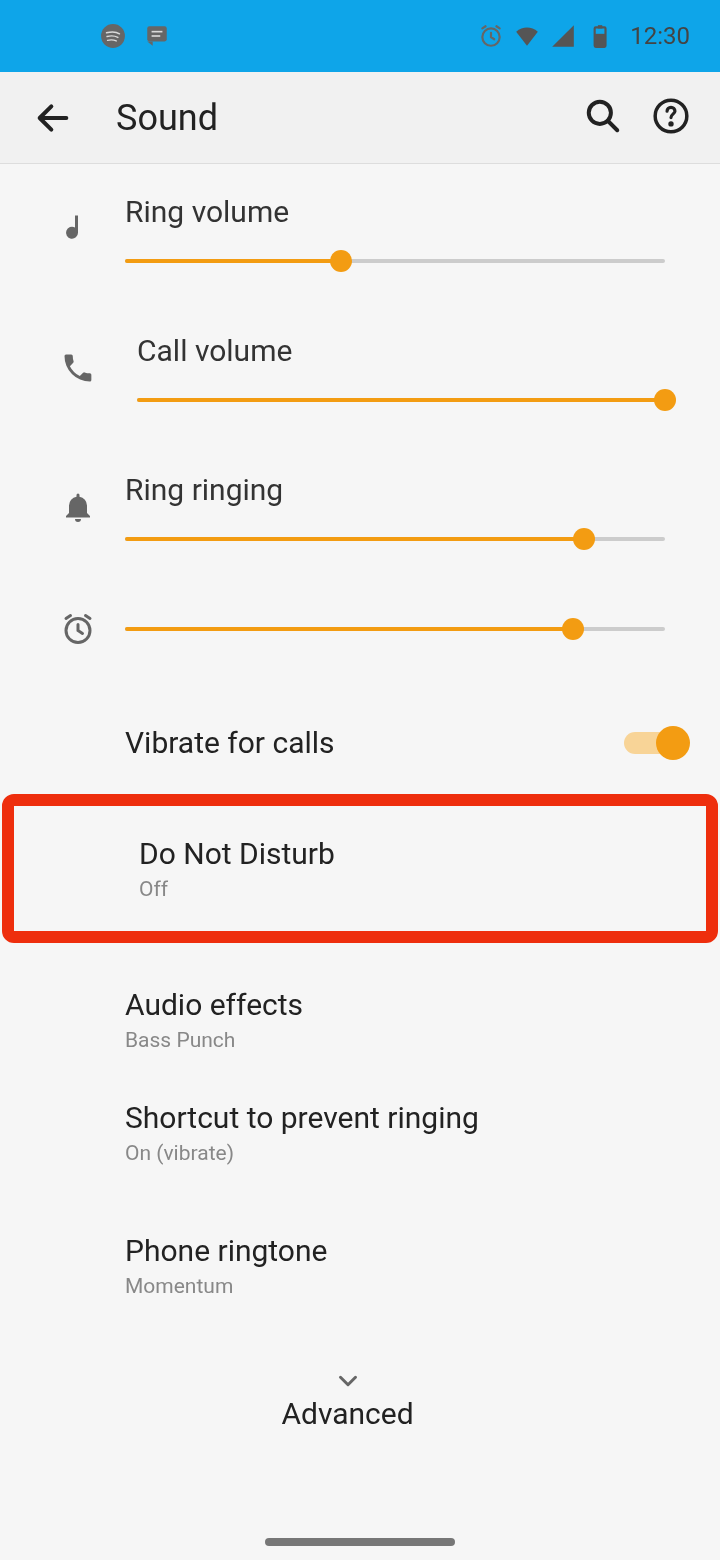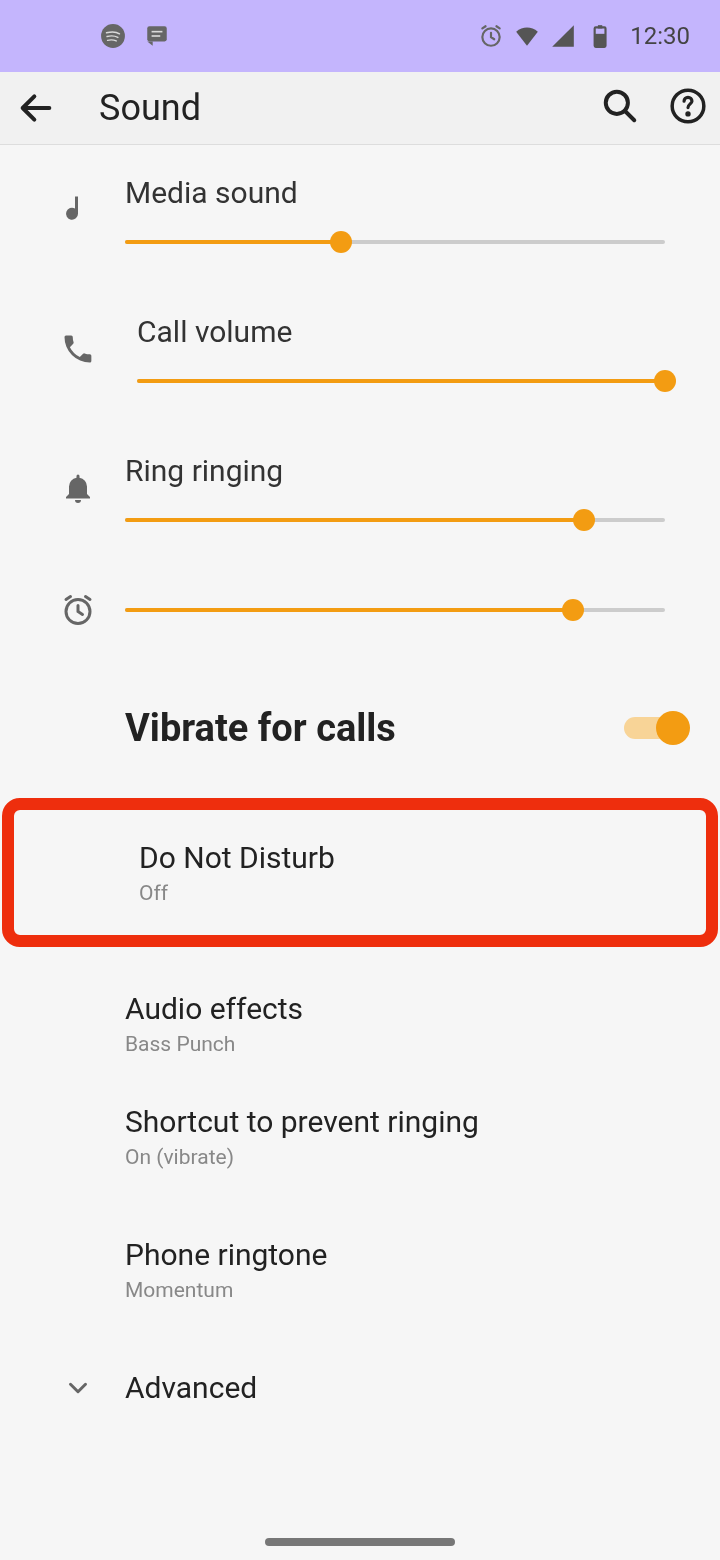--- a/index.html
+++ b/index.html
@@ -1,52 +1,52 @@
 <!DOCTYPE html>
 <html><head>
 <meta charset="utf-8">
 <style>
   * { box-sizing: border-box; margin: 0; padding: 0; }
   html, body { width: 720px; height: 1560px; font-family: -apple-system, BlinkMacSystemFont, "Segoe UI", Roboto, sans-serif; background: #f6f6f6; color: #222; overflow: hidden; }
   
-  .status-bar { height: 72px; background: #c4b5fd; display: flex; align-items: center; justify-content: space-between; padding: 0 30px 0 100px; }
+  .status-bar { height: 72px; background: #0ea5e9; display: flex; align-items: center; justify-content: space-between; padding: 0 30px 0 100px; }
   .status-left { display: flex; gap: 18px; align-items: center; }
   .status-right { display: flex; gap: 10px; align-items: center; }
   .status-icon { width: 26px; height: 26px; fill: #666; }
   .clock { font-size: 24px; color: #444; margin-left: 8px; }
   
-  .app-bar { height: 73px; display: flex; align-items: center; padding: 0 13px; border-bottom: 1px solid #ddd; background: #f1f1f1; }
+  .app-bar { height: 92px; display: flex; align-items: center; padding: 0 30px; border-bottom: 1px solid #ddd; background: #f1f1f1; }
   .back-btn { width: 46px; height: 46px; display:flex; align-items:center; justify-content:center; }
   .app-title { font-size: 36px; font-weight: 400; margin-left: 40px; flex: 1; }
   .app-bar-actions { display: flex; gap: 30px; align-items: center; }
   .action-icon { width: 38px; height: 38px; fill: #222; stroke: #222; }
   
   .content { padding-top: 10px; background: #f6f6f6; }
   
   .slider-item { display: flex; align-items: center; padding: 20px 55px 20px 30px; }
   .slider-icon-col { width: 95px; display:flex; justify-content:center; align-items:center; }
   .slider-icon { width: 36px; height: 36px; fill: #666; }
   .slider-body { flex: 1; }
   .slider-label { font-size: 30px; color: #333; margin-bottom: 30px; }
   .slider-track { position: relative; height: 4px; background: #ccc; border-radius: 2px; }
   .slider-fill { position: absolute; left: 0; top: 0; height: 4px; background: #f39c12; border-radius: 2px; }
   .slider-thumb { position: absolute; top: 50%; transform: translate(-50%, -50%); width: 22px; height: 22px; background: #f39c12; border-radius: 50%; }
   
   .toggle-row { display: flex; align-items: center; padding: 28px 36px 28px 125px; }
-  .toggle-label { font-size: 38px; flex: 1; font-weight: bold; }
+  .toggle-label { font-size: 30px; flex: 1; }
   .toggle { position: relative; width: 60px; height: 22px; background: #f8d497; border-radius: 11px; }
   .toggle-knob { position: absolute; right: -6px; top: 50%; transform: translateY(-50%); width: 34px; height: 34px; background: #f39c12; border-radius: 50%; }
   
   .list-item { padding: 24px 55px 24px 125px; }
   .list-item.with-icon { padding-left: 30px; display:flex; align-items:center; }
   .list-item.with-icon .icon-col { width: 95px; display:flex; justify-content:center; }
   .list-item .item-title { font-size: 30px; color: #222; }
   .list-item .item-sub { font-size: 21px; color: #888; margin-top: 6px; }
   
-  .highlight-box { border: 12px solid #ee2e0d; border-radius: 18px; margin: 20px 2px; }
+  .highlight-box { border: 12px solid #ee2e0d; border-radius: 12px; margin: 6px 2px; }
   
   .nav-handle { position: absolute; bottom: 14px; left: 50%; transform: translateX(-50%); width: 190px; height: 8px; background: #777; border-radius: 4px; }
 </style>
 </head>
 <body>
 
 <div class="status-bar">
   <div class="status-left">
     <svg class="status-icon" viewBox="0 0 24 24">
         <circle cx="12" cy="12" r="11" fill="#666"></circle>
@@ -105,21 +105,21 @@
 
 <div class="content">
 
   <div class="slider-item">
     <div class="slider-icon-col">
       <svg class="slider-icon" viewBox="0 0 24 24">
           <path d="M12 3v11.5a4 4 0 11-2-3.46V3h2z" fill="#666"></path>
         </svg>
     </div>
     <div class="slider-body">
-      <div class="slider-label">Media sound</div>
+      <div class="slider-label">Ring volume</div>
       <div class="slider-track">
         <div class="slider-fill" style="width: 40%;"></div>
         <div class="slider-thumb" style="left: 40%;"></div>
       </div>
     </div>
   </div>
 
   <div class="slider-item" style="margin-top:30px;gap:12px;">
     <div class="slider-icon-col">
       <svg class="slider-icon" viewBox="0 0 24 24">
@@ -187,21 +187,21 @@
   <div class="list-item">
     <div class="item-title">Shortcut to prevent ringing</div>
     <div class="item-sub">On (vibrate)</div>
   </div>
 
   <div class="list-item" style="margin-top:20px;">
     <div class="item-title">Phone ringtone</div>
     <div class="item-sub">Momentum</div>
   </div>
 
-  <div class="list-item with-icon" style="margin-top:20px;">
+  <div class="list-item with-icon" style="margin-top:20px;flex-direction:column;">
     <div class="icon-col">
       <svg width="30" height="30" viewBox="0 0 24 24">
           <path d="M6 9l6 6 6-6" stroke="#666" stroke-width="2.4" fill="none" stroke-linecap="round" stroke-linejoin="round"></path>
         </svg>
     </div>
     <div>
       <div class="item-title">Advanced</div>
     </div>
   </div>
 

